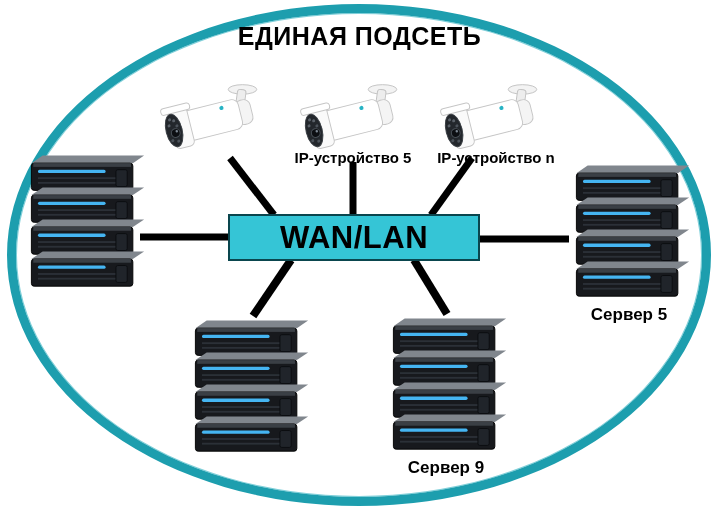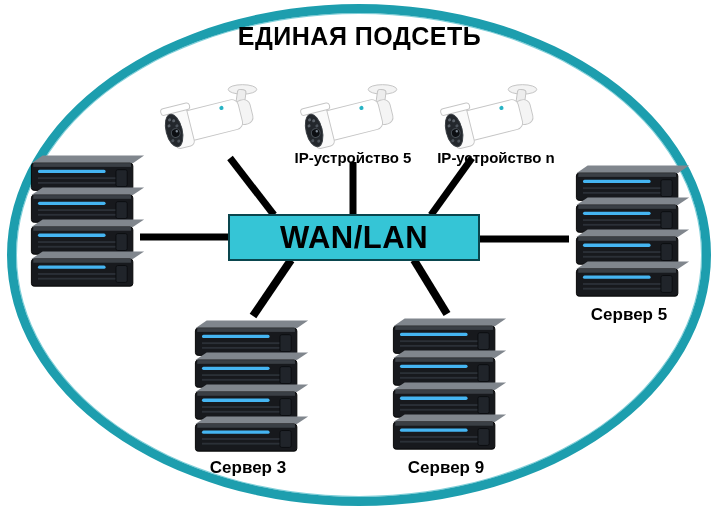--- a/index.html
+++ b/index.html
@@ -150,16 +150,15 @@
       <use href="#server-art" xlink:href="#server-art"></use>
     </svg>
   <svg class="device srv s3" viewBox="0 0 132 152">
       <use href="#server-art" xlink:href="#server-art"></use>
     </svg>
   <svg class="device srv s4" viewBox="0 0 132 152">
       <use href="#server-art" xlink:href="#server-art"></use>
     </svg>
 
   <div class="dev-label srv-label sl2">Сервер 5</div>
-  <div class="dev-label srv-label sl3">Сервер 3</div>
   <div class="dev-label srv-label sl4">Сервер 9</div>
 
 </div>
 
 </body></html>

